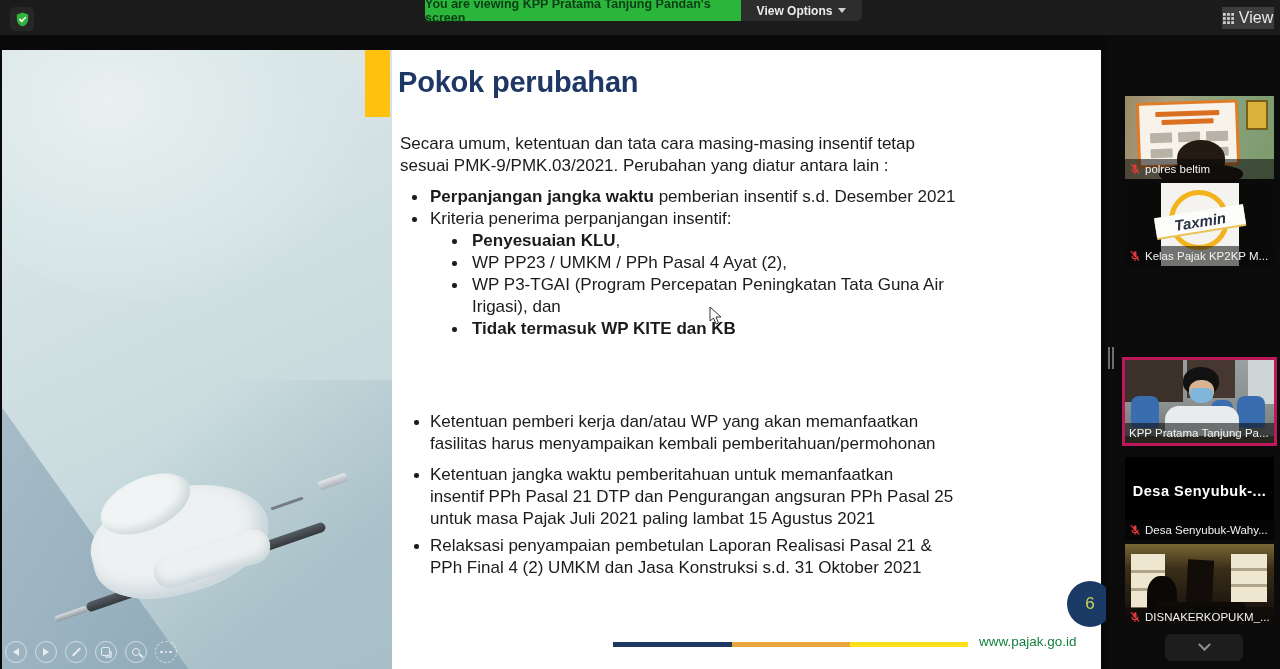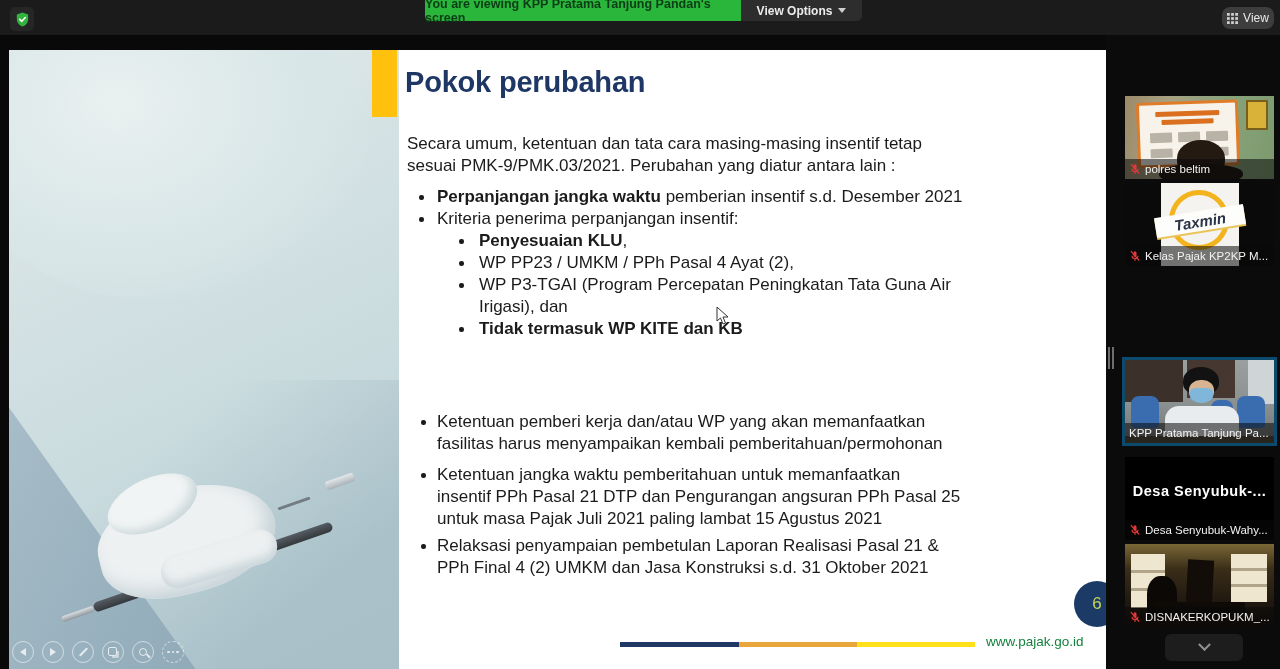--- a/index.html
+++ b/index.html
@@ -11,26 +11,26 @@
   .topbar { position:absolute; left:0; top:0; width:1280px; height:35px; background:#1b1b1b; z-index:40; }
   .shield-btn { position:absolute; left:10px; top:7px; width:24px; height:24px; border-radius:5px;
                 background:#262626; display:flex; align-items:center; justify-content:center; }
   .banner { position:absolute; left:425px; top:0; height:21px; display:flex; }
   .banner-green { width:316px; height:21px; background:#2ab63b; color:#0c3d16; font-size:12.5px; font-weight:bold;
                   display:flex; align-items:center; justify-content:center; border-radius:0 0 0 5px; }
   .banner-dark { width:121px; height:21px; background:#2d2d2d; color:#ececec; font-size:12px; font-weight:bold;
                  display:flex; align-items:center; justify-content:center; gap:6px; border-radius:0 0 5px 0; cursor:pointer; }
   .caret-down { width:0; height:0; border-left:4px solid transparent; border-right:4px solid transparent;
                 border-top:5px solid #cfcfcf; }
-  .view-btn { position:absolute; left:1222px; top:7px; width:52px; height:22px; background:#3d3d3d; border-radius:8px;
-              display:flex; align-items:center; justify-content:center; gap:5px; color:#e8e8e8; font-size:12px; }
+  .view-btn { position:absolute; left:1222px; top:7px; width:52px; height:22px; background:#3d3d3d; border-radius:0;
+              display:flex; align-items:center; justify-content:center; gap:5px; color:#e8e8e8; font-size:16px; }
 
   
   .main { position:absolute; left:0; top:35px; width:1280px; height:634px; background:#090909; }
-  .slide { position:absolute; left:9px; top:15px; width:1099px; height:619px; background:#ffffff; overflow:visible; }
+  .slide { position:absolute; left:2px; top:15px; width:1099px; height:619px; background:#ffffff; overflow:visible; }
 
   
   .photo { position:absolute; left:0; top:0; width:390px; height:619px; overflow:hidden;
            background:linear-gradient(155deg,#e6ecec 0%,#d5e2e4 30%,#c9dbde 60%,#bed2d7 100%); }
   .photo .fold1 { position:absolute; left:-60px; top:-80px; width:420px; height:330px; border-radius:50%;
                   background:radial-gradient(ellipse at 40% 40%, #e9f0f0 0%, #d8e6e7 55%, rgba(216,230,231,0) 75%); }
   .photo .fold2 { position:absolute; left:90px; top:180px; width:360px; height:260px; border-radius:48%;
                   transform:rotate(-18deg);
                   background:radial-gradient(ellipse at 50% 45%, #dcе9e9 0%, #d3e2e3 50%, rgba(211,226,227,0) 78%); }
   .photo .shade { position:absolute; left:0px; top:330px; width:390px; height:300px;
@@ -85,21 +85,21 @@
                  background:#1c3a66; color:#c8d455; font-size:17px; display:flex; align-items:center; justify-content:center; }
 
   
   .cursor { position:absolute; left:707px; top:256px; z-index:30; }
 
   
   .sidebar { position:absolute; left:1106px; top:0; width:174px; height:634px; background:#0b0b0b; }
   .resize-handle { position:absolute; left:2px; top:312px; width:8px; height:22px; display:flex; gap:2px; }
   .resize-handle i { width:2px; height:22px; background:#6e6e6e; }
   .thumb { position:absolute; left:19px; width:149px; height:83px; background:#161616; overflow:hidden; }
-  .thumb.active { left:16px; width:155px; height:89px; border:3px solid #0c4a6e; }
+  .thumb.active { left:16px; width:155px; height:89px; border:3px solid #be185d; }
   .namebar { position:absolute; left:0; bottom:0; right:0; height:20px; background:rgba(10,10,10,.55);
              display:flex; align-items:center; gap:4px; padding:0 4px; color:#f2f2f2; font-size:11.5px;
              white-space:nowrap; overflow:hidden; }
   .mic-off { flex:0 0 auto; }
 
   
   .t1-bg { position:absolute; inset:0; background:linear-gradient(100deg,#9c8a68 0%,#a7a183 28%,#8aa37c 60%,#7c9a6e 100%); }
   .t1-frame { position:absolute; right:6px; top:4px; width:22px; height:30px; background:#d9b23a; border:2px solid #7a5f1c; }
   .t1-poster { position:absolute; left:12px; top:5px; width:102px; height:66px; background:#f7f3ea;
                border:3px solid #e07b28; border-radius:4px; transform:rotate(-2deg); }

